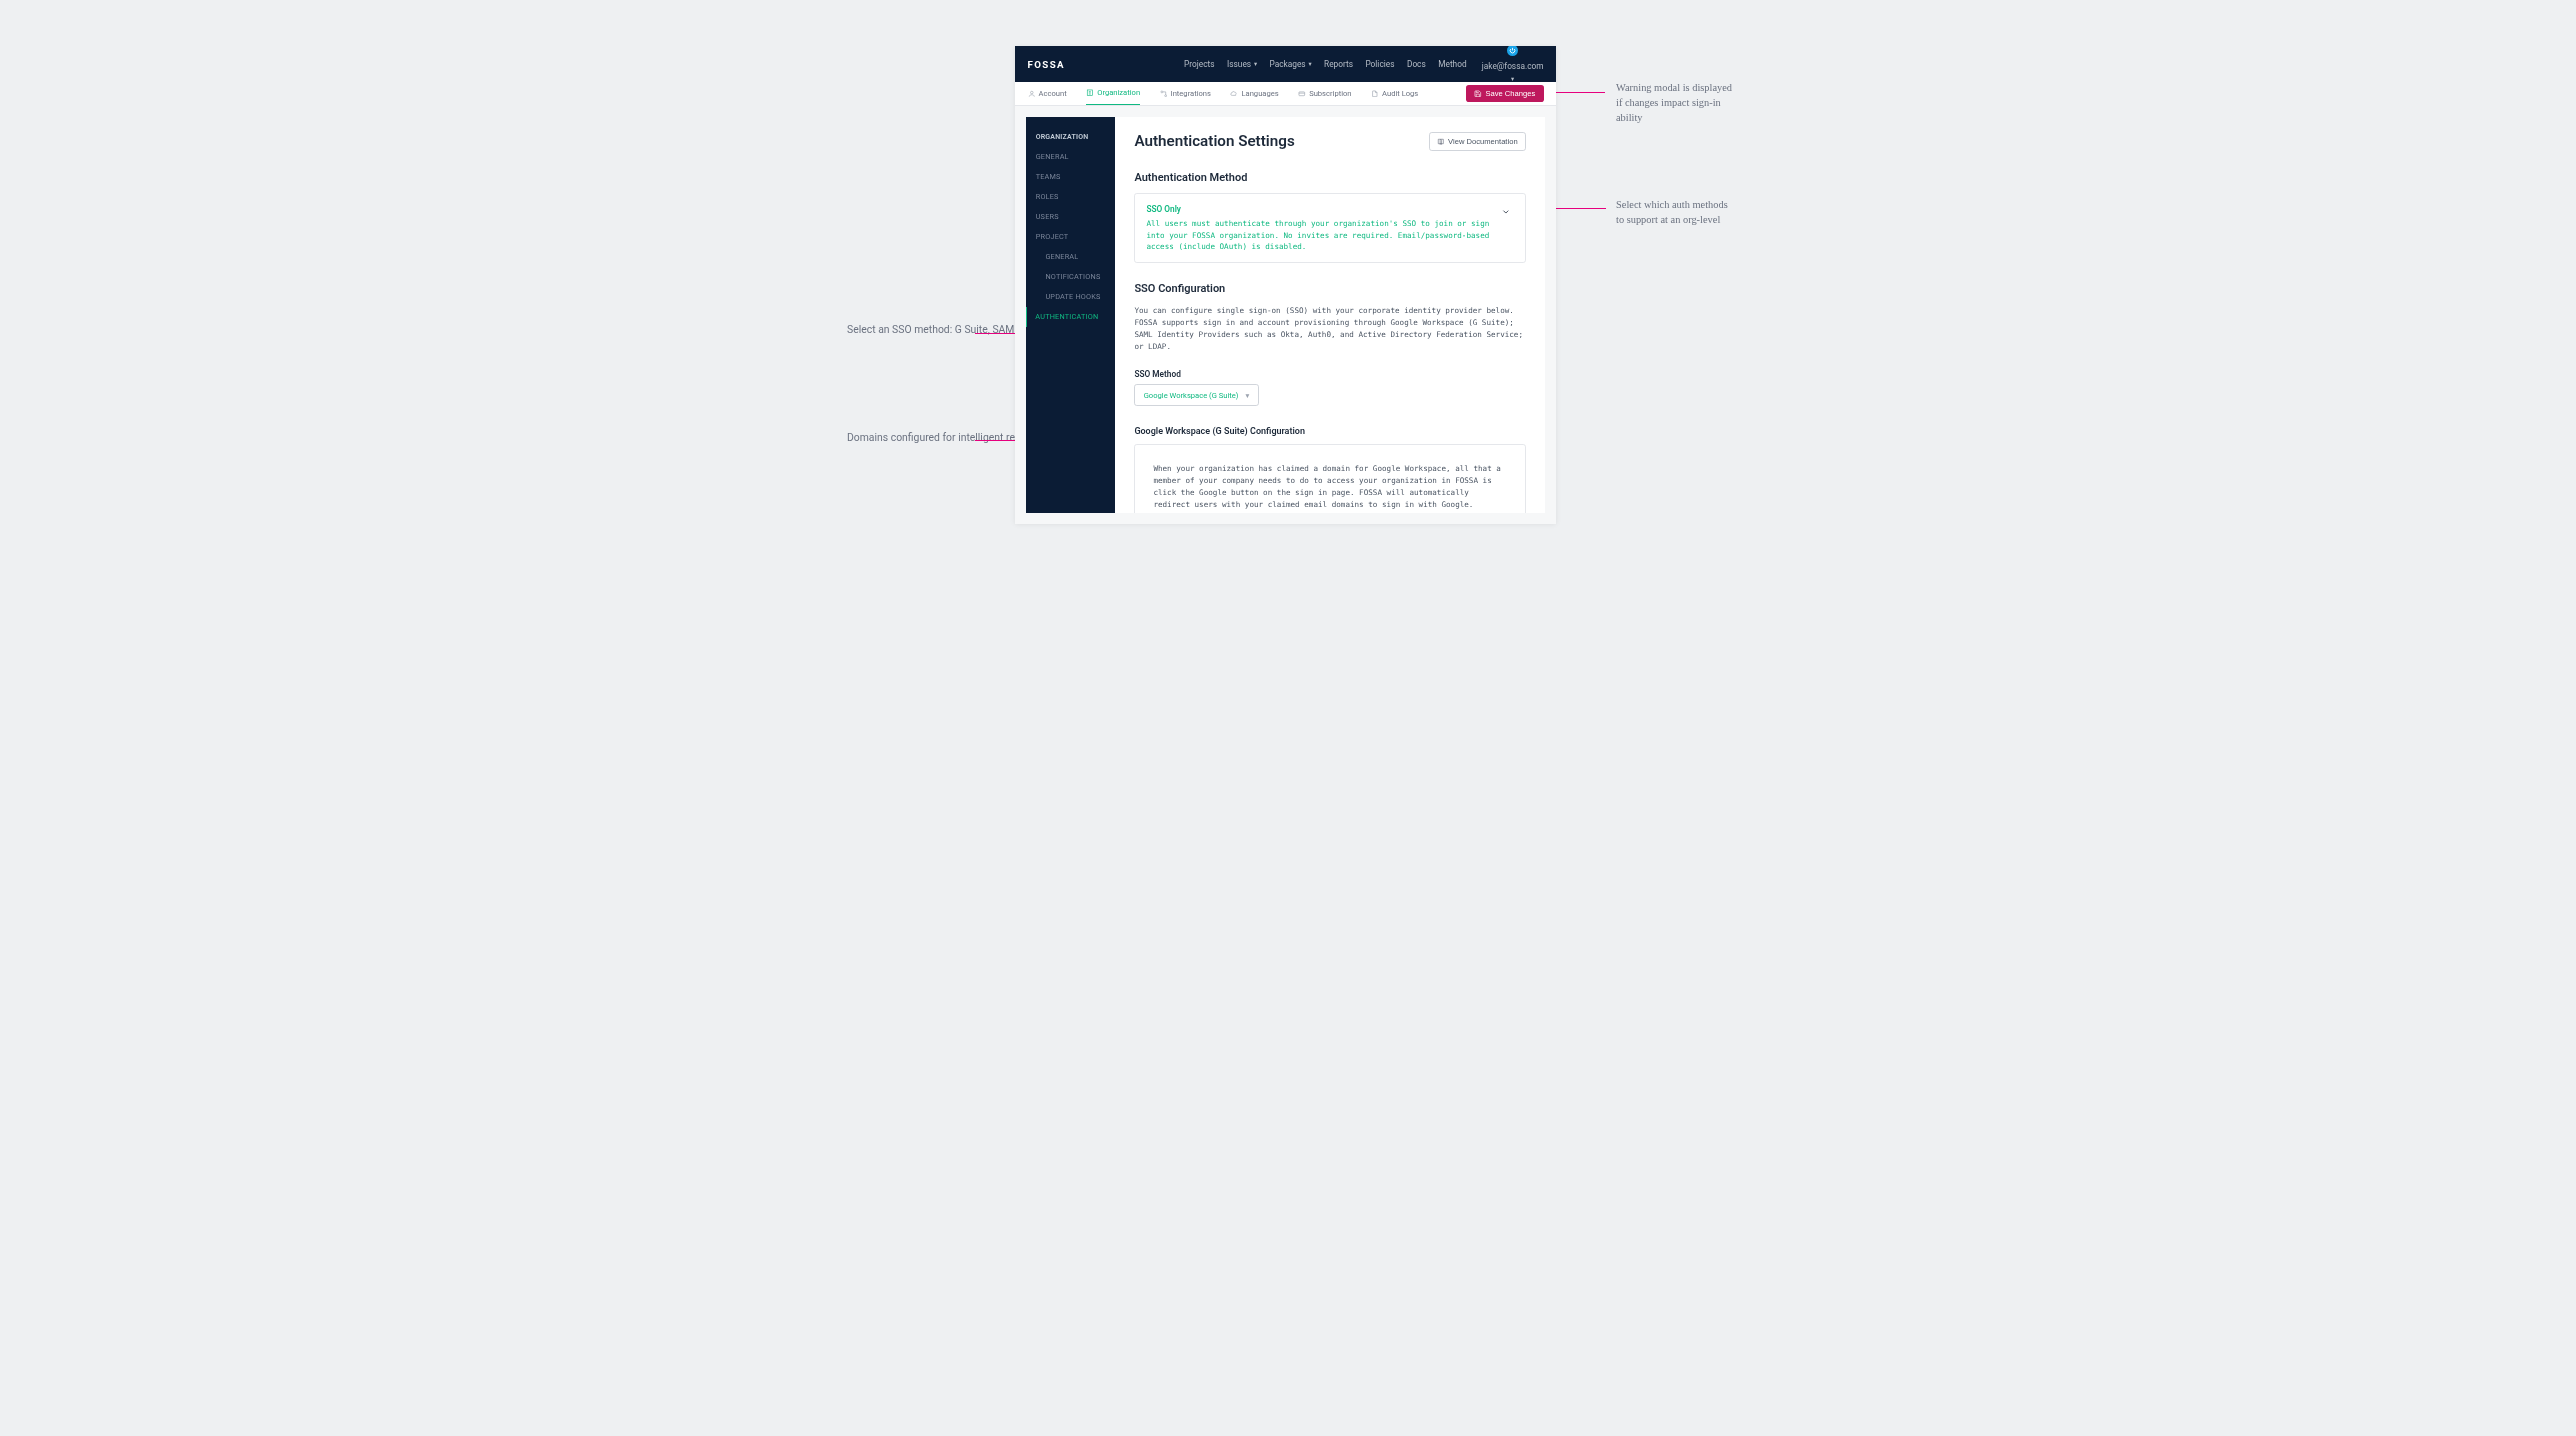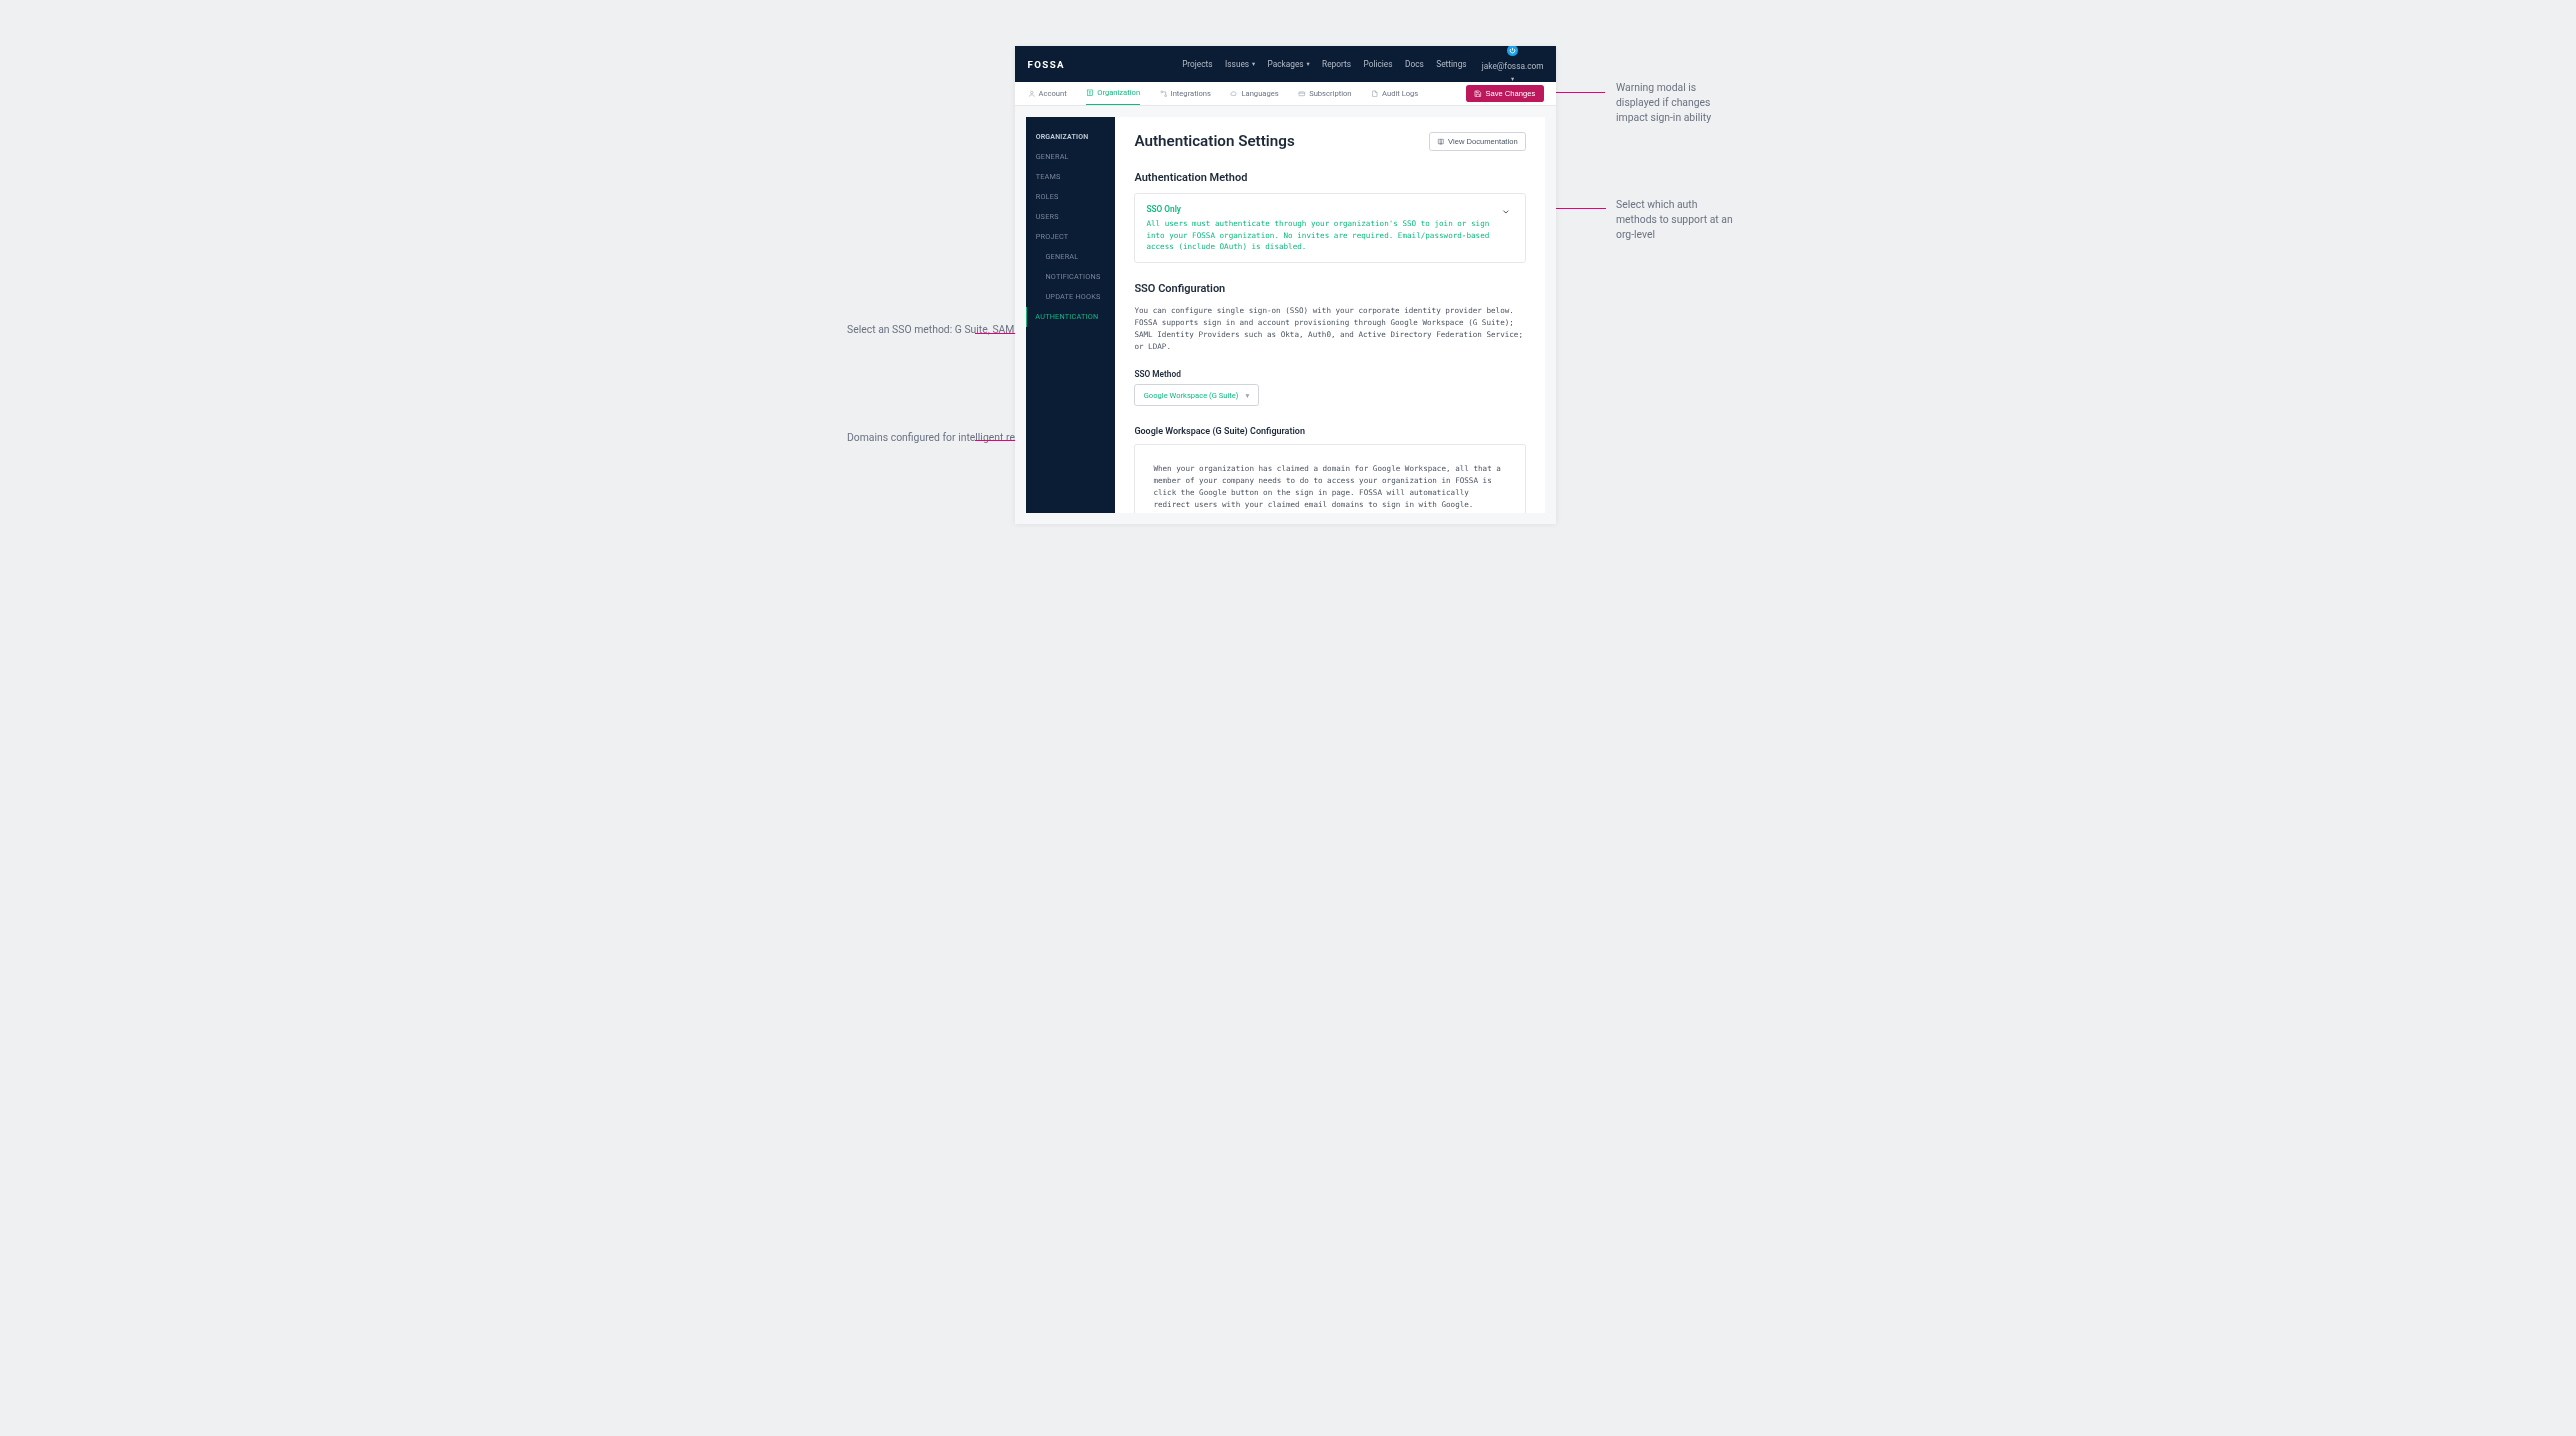--- a/index.html
+++ b/index.html
@@ -239,21 +239,21 @@
   line-height: 1.6;
   margin-bottom: 12.5px;
 }
 
 .annotation {
   position: absolute;
   color: #6b7280;
   font-size: 10.4px;
   line-height: 1.45;
 }
-.annotation.right { text-align: left; }
+.annotation.right { text-align: left; font-family: Liberation Serif, serif; }
 .annotation.left { text-align: left; }
 .arrow-line {
   position: absolute;
   height: 0.7px;
   background: #e6007e;
 }
 .arrow-head {
   position: absolute;
   width: 0; height: 0;
   border-top: 2.8px solid transparent;
@@ -297,21 +297,21 @@
         <span>Issues</span>
         <span class="caret">▾</span>
       </div>
       <div class="topnav-item">
         <span>Packages</span>
         <span class="caret">▾</span>
       </div>
       <div class="topnav-item">Reports</div>
       <div class="topnav-item">Policies</div>
       <div class="topnav-item">Docs</div>
-      <div class="topnav-item">Settings</div>
+      <div class="topnav-item">Method</div>
       <div class="user-block">
         <div class="user-avatar">
           <svg viewBox="0 0 24 24" fill="none" stroke="#fff" stroke-width="3">
               <path d="M12 3v9"></path>
               <path d="M6 7a8 8 0 1 0 12 0"></path>
             </svg>
         </div>
         <span>jake@fossa.com</span>
         <span class="caret">▾</span>
       </div>

